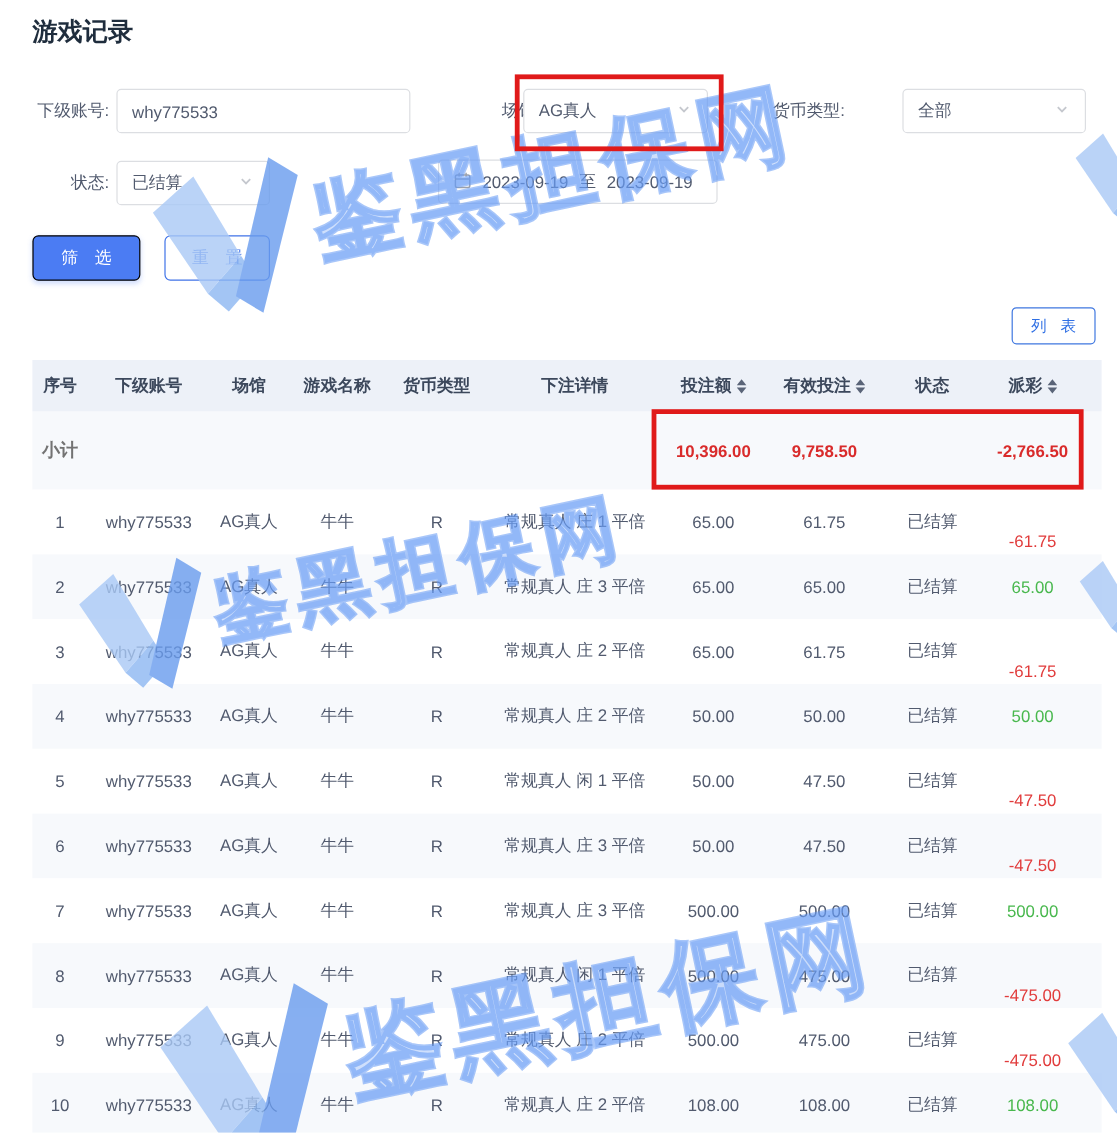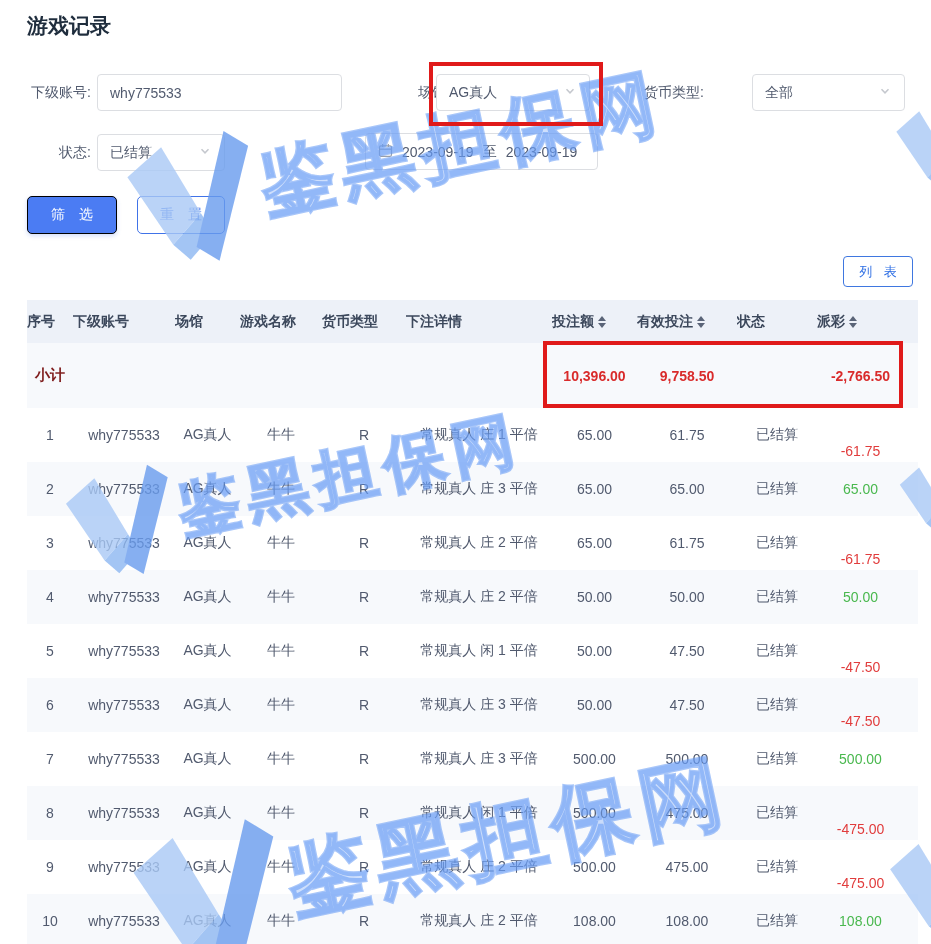--- a/index.html
+++ b/index.html
@@ -38,24 +38,24 @@
   .btn-list   { left:843px; top:256px; width:70px; height:31px; background:#fff; color:#2f6fe4; border:1px solid #3f77e0; font-size:13px; letter-spacing:4px; text-indent:4px; border-radius:4px; }
 
   
   .gtable { position:absolute; left:27px; top:300px; width:891px; }
   .trow { display:flex; align-items:center; padding-right:14px; }
   .thead { height:43px; background:#edf1f8; font-weight:bold; color:#3c485c; font-size:14px; }
   .subrow { height:65px; background:#f7f9fc; font-size:14px; }
   .drow { height:54px; font-size:14px; color:#515a6e; background:#fff; }
   .drow.alt { background:#f7f9fc; }
   .cell { text-align:center; overflow:hidden; white-space:nowrap; }
-  .hcell { display:flex; align-items:center; gap:4px; }
+  .hcell { display:flex; align-items:center; justify-content:center; gap:4px; }
   .c0{width:46px;} .c1{width:102px;} .c2{width:65px;} .c3{width:82px;} .c4{width:84px;}
   .c5{width:146px;} .c6{width:85px;} .c7{width:100px;} .c8{width:80px;} .c9{width:87px;}
-  .subtotal-label { font-weight:bold; color:#7f1d1d; font-size:15px; }
+  .subtotal-label { font-weight:bold; color:#737373; font-size:15px; }
   .num-red   { color:#e13c3c;margin-top:31px; }
   .num-green { color:#49b84e; }
   .sub-num { font-weight:bold; color:#d92b2b; }
 
   .sorter { display:inline-flex; flex-direction:column; gap:2px; cursor:pointer; }
   .caret-up   { width:0; height:0; border-left:4px solid transparent; border-right:4px solid transparent; border-bottom:5px solid #5a6478; }
   .caret-down { width:0; height:0; border-left:4px solid transparent; border-right:4px solid transparent; border-top:5px solid #5a6478; }
 
   
   .red-box { position:absolute; border:4px solid #e01a1a; z-index:70; pointer-events:none; }

